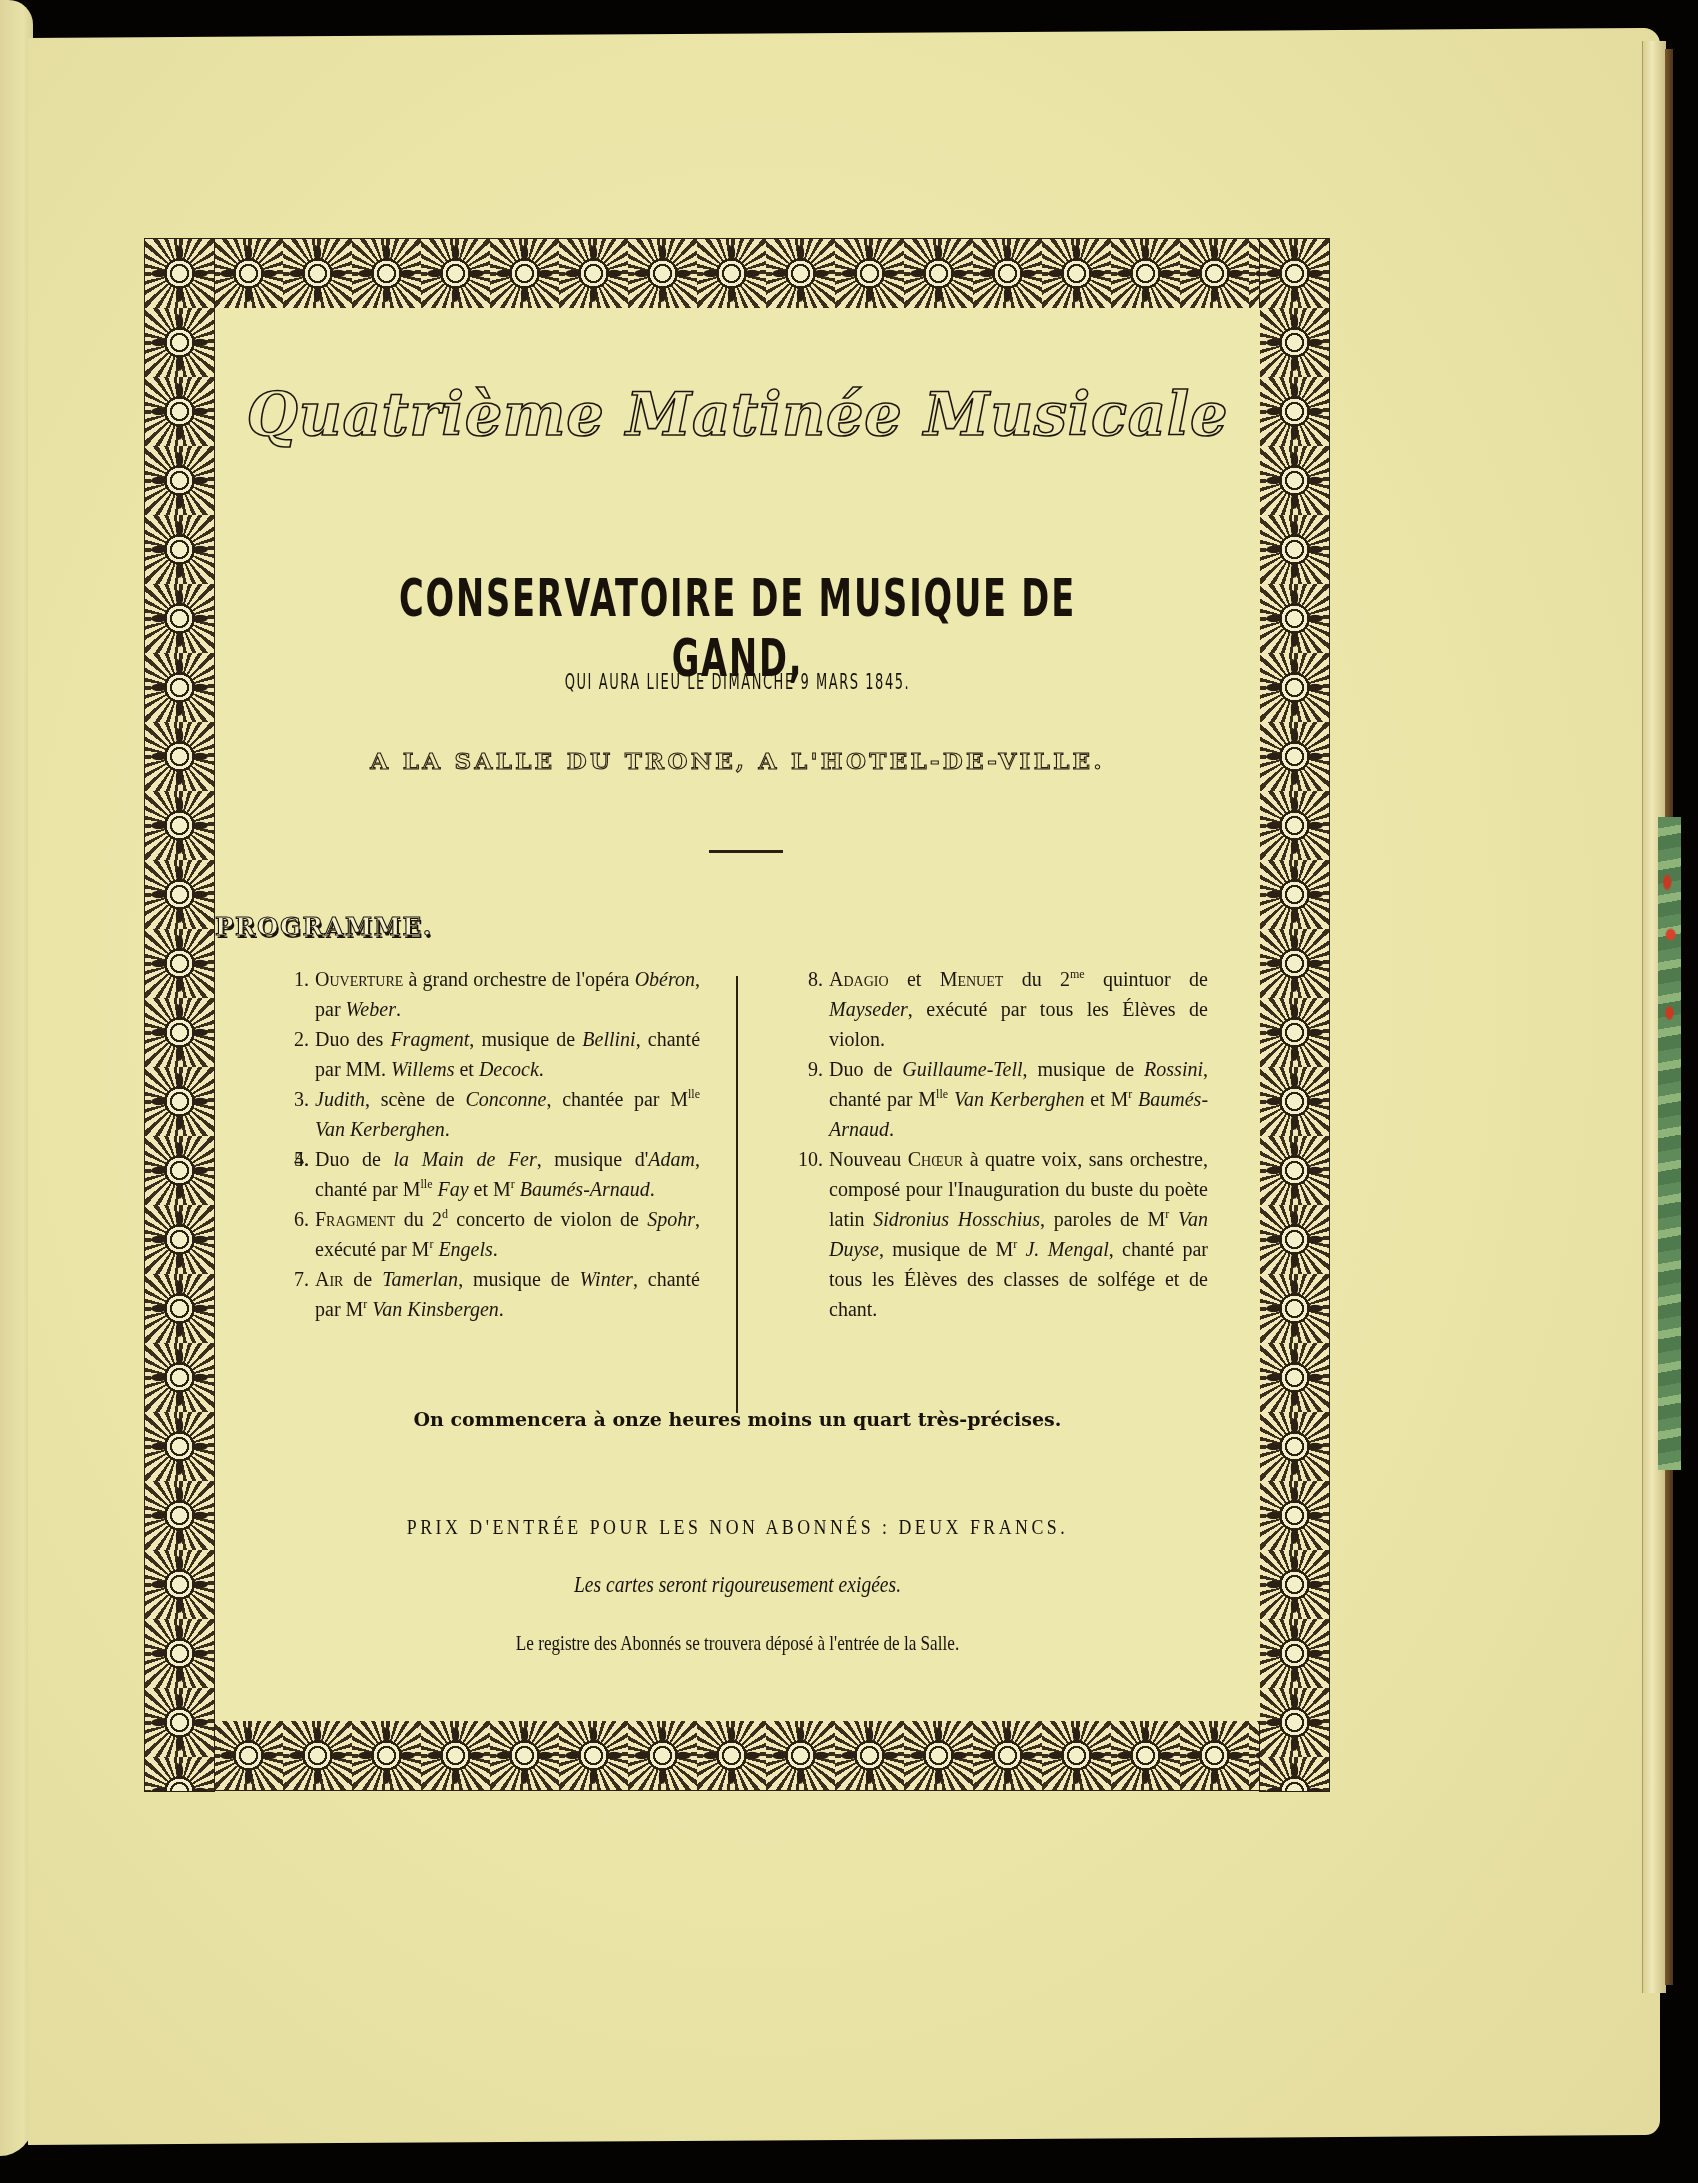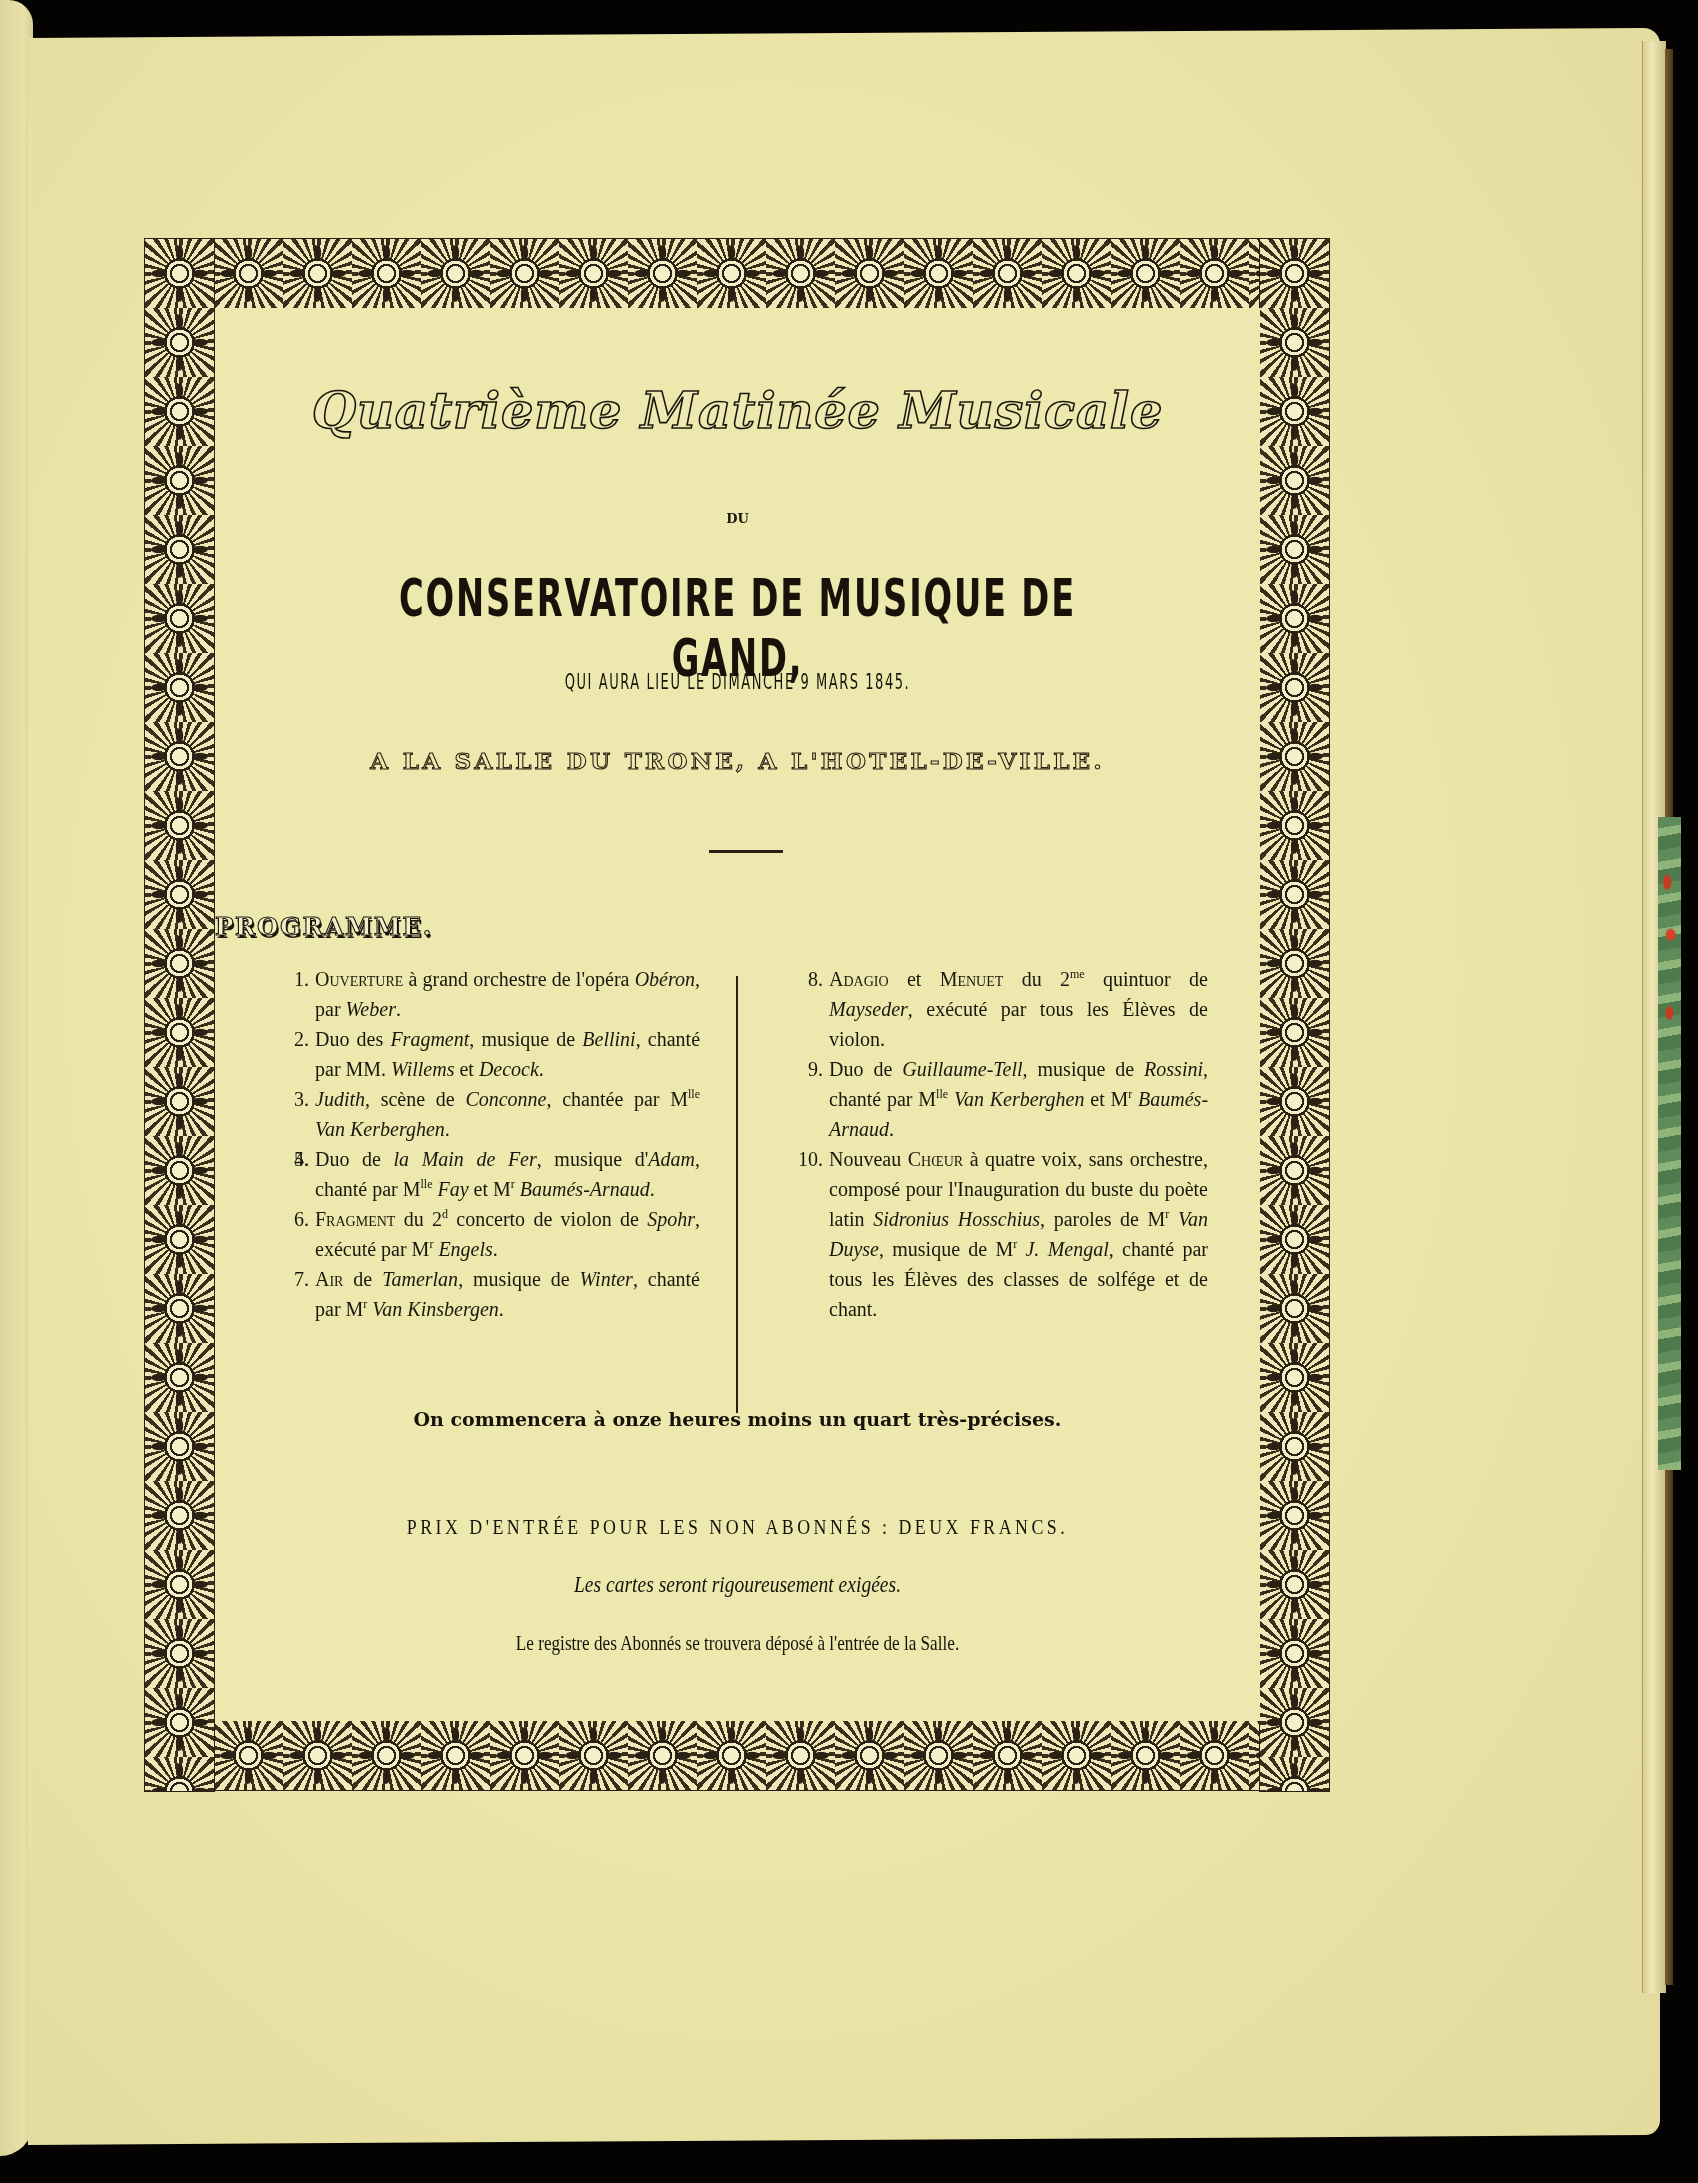--- a/index.html
+++ b/index.html
@@ -58,21 +58,21 @@
   .strip-left { left: 145px; top: 239px; width: 69px; height: 1552px; }
   .strip-right { left: 1260px; top: 239px; width: 69px; height: 1552px; }
   
   .content {
     position: absolute; left: 215px; top: 308px; width: 1045px; height: 1413px;
     background: #ede8ad;
   }
   
   .title-gothic {
     position: absolute; left: 0; width: 100%; top: 72px; text-align: center;
-    font-family: "DejaVu Serif", serif; font-size: 51px; font-style: italic; font-weight: bold;
+    font-family: "DejaVu Serif", serif; font-size: 59px; font-style: italic; font-weight: bold;
     color: #efe9b4; letter-spacing: 0.8px;
     -webkit-text-stroke: 1.6px #1c150c;
   }
   .du {
     position: absolute; left: 0; width: 100%; top: 203px; text-align: center;
     font-family: "DejaVu Serif", serif; font-weight: bold; font-size: 13px; color: #1a140c;
   }
   .conservatoire {
     position: absolute; left: 0; width: 100%; top: 260px; text-align: center;
     font-family: "DejaVu Sans Condensed", "DejaVu Sans", sans-serif; font-weight: bold;
@@ -140,21 +140,20 @@
 <div class="page-edge-2"></div>
 <div class="marbled"></div>
 
 <div class="tile-strip strip-top"></div>
 <div class="tile-strip strip-bottom"></div>
 <div class="tile-strip strip-left"></div>
 <div class="tile-strip strip-right"></div>
 
 <div class="content">
   <div class="title-gothic">Quatrième Matinée Musicale</div>
-  <div class="du">DU</div>
   <div class="conservatoire">CONSERVATOIRE DE MUSIQUE DE GAND,</div>
   <div class="date-line">QUI AURA LIEU LE DIMANCHE 9 MARS 1845.</div>
   <div class="venue">A LA SALLE DU TRONE, A L'HOTEL-DE-VILLE.</div>
   <div class="rule"></div>
   <div class="programme-title">PROGRAMME.</div>
 
   <div class="col col-left" id="col-left">
       <div class="item"><span class="num">1.</span><span><span class="sc">Ouverture</span> à grand orchestre de l'opéra <em>Obéron</em>, par <em>Weber</em>.</span></div>
       <div class="item"><span class="num">2.</span><span>Duo des <em>Fragment</em>, musique de <em>Bellini</em>, chanté par MM. <em>Willems</em> et <em>Decock</em>.</span></div>
       <div class="item"><span class="num">3.</span><span><em>Judith</em>, scène de <em>Conconne</em>, chantée par M<sup>lle</sup> <em>Van Kerberghen</em>.</span></div>

